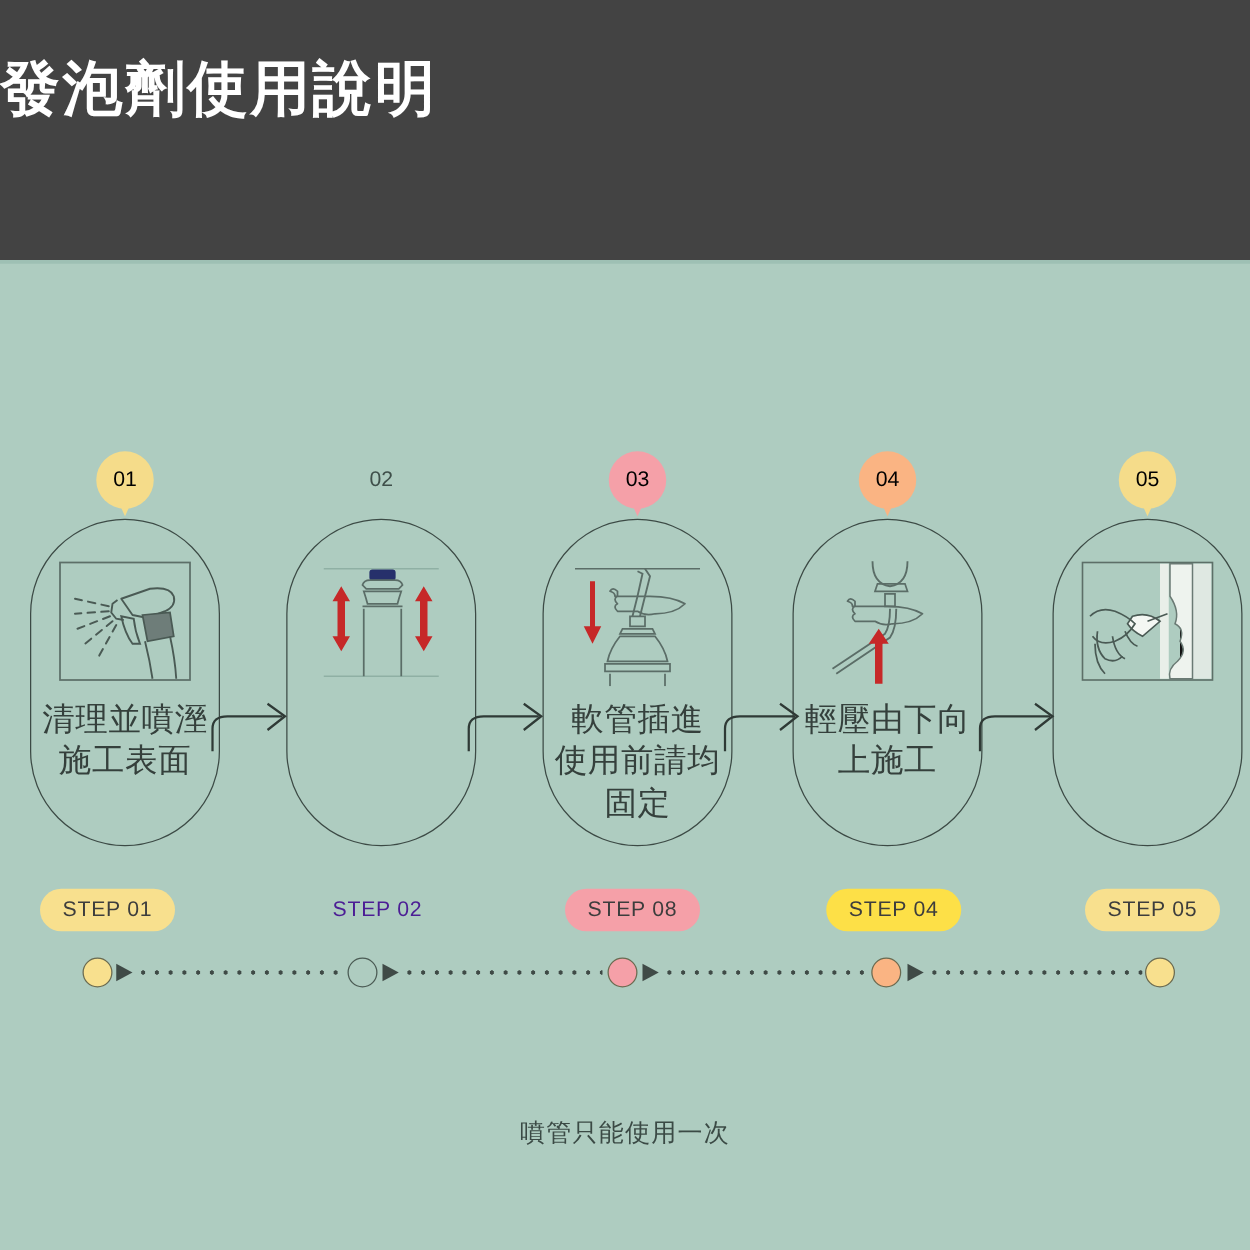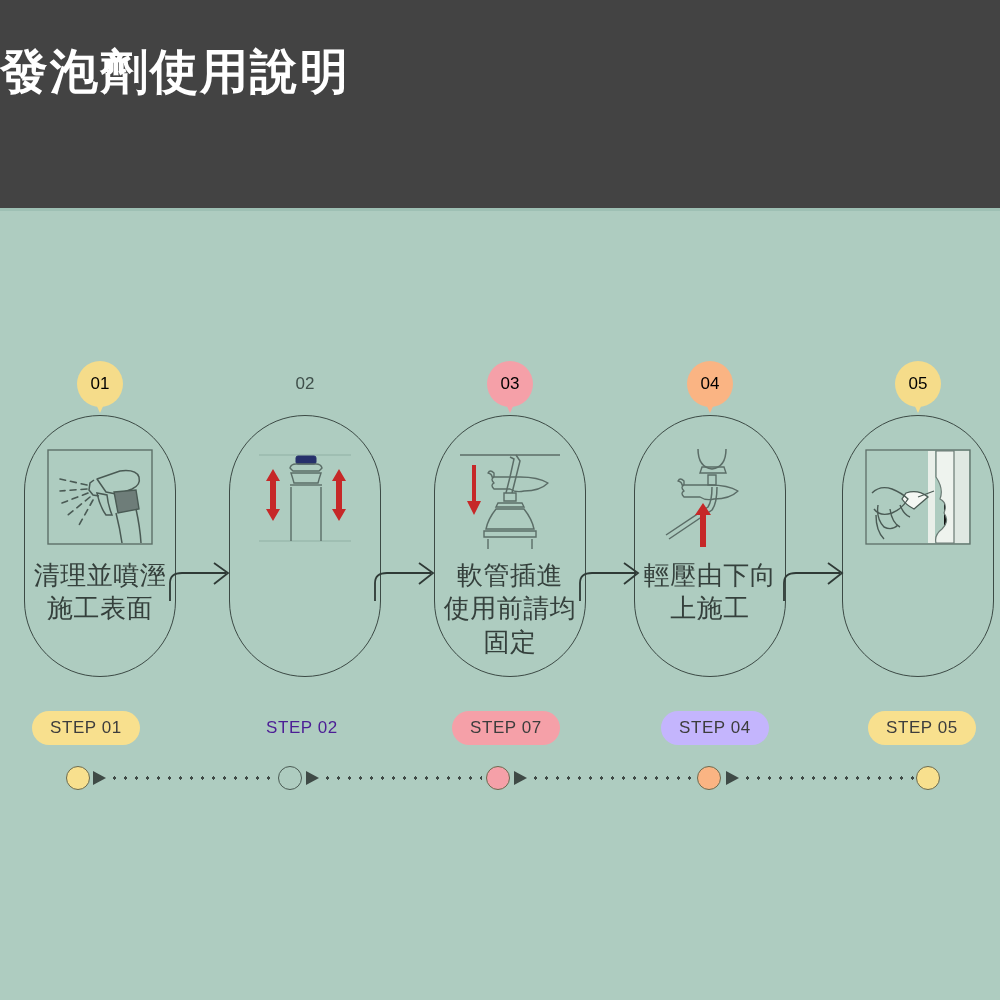--- a/index.html
+++ b/index.html
@@ -410,34 +410,35 @@
       <svg width="72" height="46" viewBox="0 0 72 46" xmlns="http://www.w3.org/2000/svg">
         <path d="M2 44 L2 26 Q2 16 14 16 L58 16" fill="none" stroke="#2f3a36" stroke-width="1.8"></path>
         <path d="M46 6 L60 16 L46 27" fill="none" stroke="#2f3a36" stroke-width="1.8"></path>
       </svg>
     </div>
   </div>
 
   <div class="badges">
     <div class="badge b0" style="background:#f8e08e">STEP 01</div>
     <div class="badge b1 plain">STEP 02</div>
-    <div class="badge b2" style="background:#f5a0a8">STEP 07</div>
-    <div class="badge b3" style="background:#c4b5fd">STEP 04</div>
+    <div class="badge b2" style="background:#f5a0a8">STEP 08</div>
+    <div class="badge b3" style="background:#fde047">STEP 04</div>
     <div class="badge b4" style="background:#f8e08e">STEP 05</div>
   </div>
 
   <div class="timeline">
     <div class="tl-dot" style="left:66px;  background:#f8e08e"></div>
     <div class="tl-arrow" style="left:93px"></div>
     <div class="tl-dots" style="left:109px; width:166px"></div>
     <div class="tl-dot hollow" style="left:278px;"></div>
     <div class="tl-arrow" style="left:306px"></div>
     <div class="tl-dots" style="left:322px; width:160px"></div>
     <div class="tl-dot" style="left:486px; background:#f5a0a8"></div>
     <div class="tl-arrow" style="left:514px"></div>
     <div class="tl-dots" style="left:530px; width:164px"></div>
     <div class="tl-dot" style="left:697px; background:#fab483"></div>
     <div class="tl-arrow" style="left:726px"></div>
     <div class="tl-dots" style="left:742px; width:172px"></div>
     <div class="tl-dot" style="left:916px; background:#f8e08e"></div>
   </div>
 
+  <div class="footnote">噴管只能使用一次</div>
 </div>
 
 </body></html>

